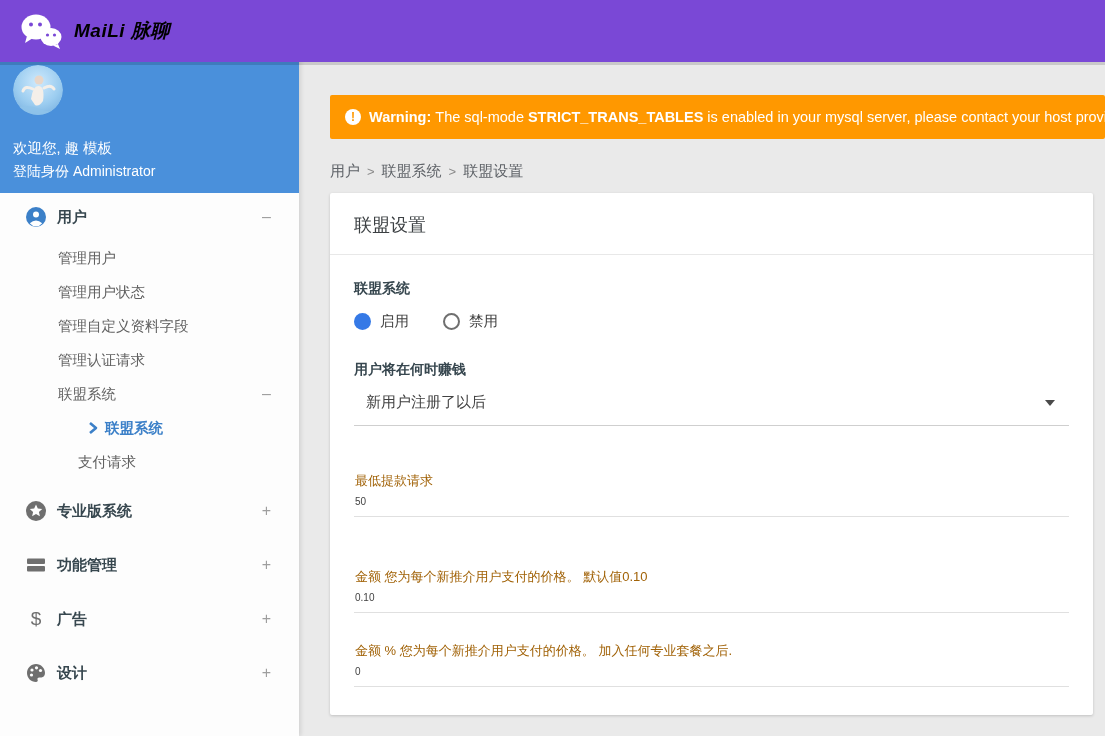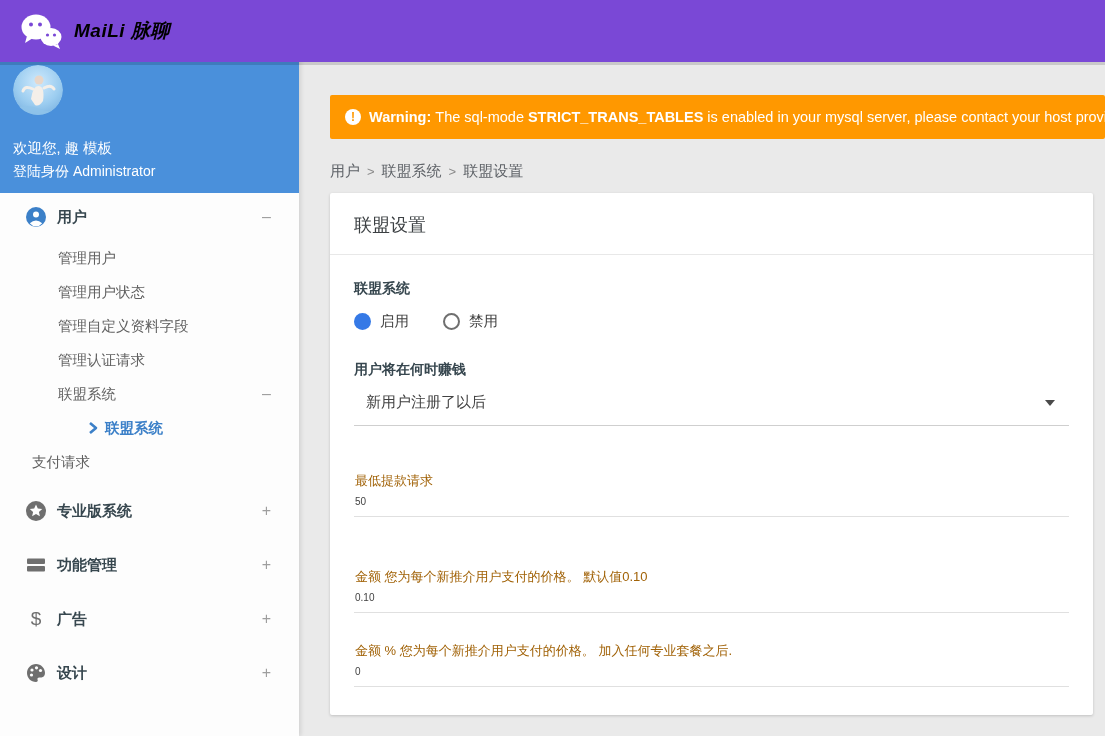--- a/index.html
+++ b/index.html
@@ -40,21 +40,21 @@
     height:48px; display:flex; align-items:center;
     padding:0 28px 0 26px; cursor:pointer;
   }
   .m-top .m-label { font-size:15px; font-weight:bold; color:#37474f; margin-left:11px; }
   .m-ind { margin-left:auto; color:#9e9e9e; font-size:16px; }
   .m-top.tall { height:54px; }
   .m-sub {
     height:34px; display:flex; align-items:center; padding-left:58px;
     font-size:14.5px; color:#616161; cursor:pointer;
   }
-  .m-sub2 { padding-left:32px;font-family:Liberation Mono, monospace; }
+  .m-sub2 { padding-left:78px;font-family:Liberation Mono, monospace; }
   .m-sub-active {
     padding-left:88px; color:#3c80c8; font-weight:bold;
   }
   .m-sub-active .chev { margin-right:7px; display:inline-flex; }
   .icon20 { width:20px; height:20px; display:inline-flex; flex:0 0 20px; }
 
   
   .main { position:absolute; top:62px; left:300px; right:0; bottom:0; background:#eaeaea; }
 
   .warn-banner {

